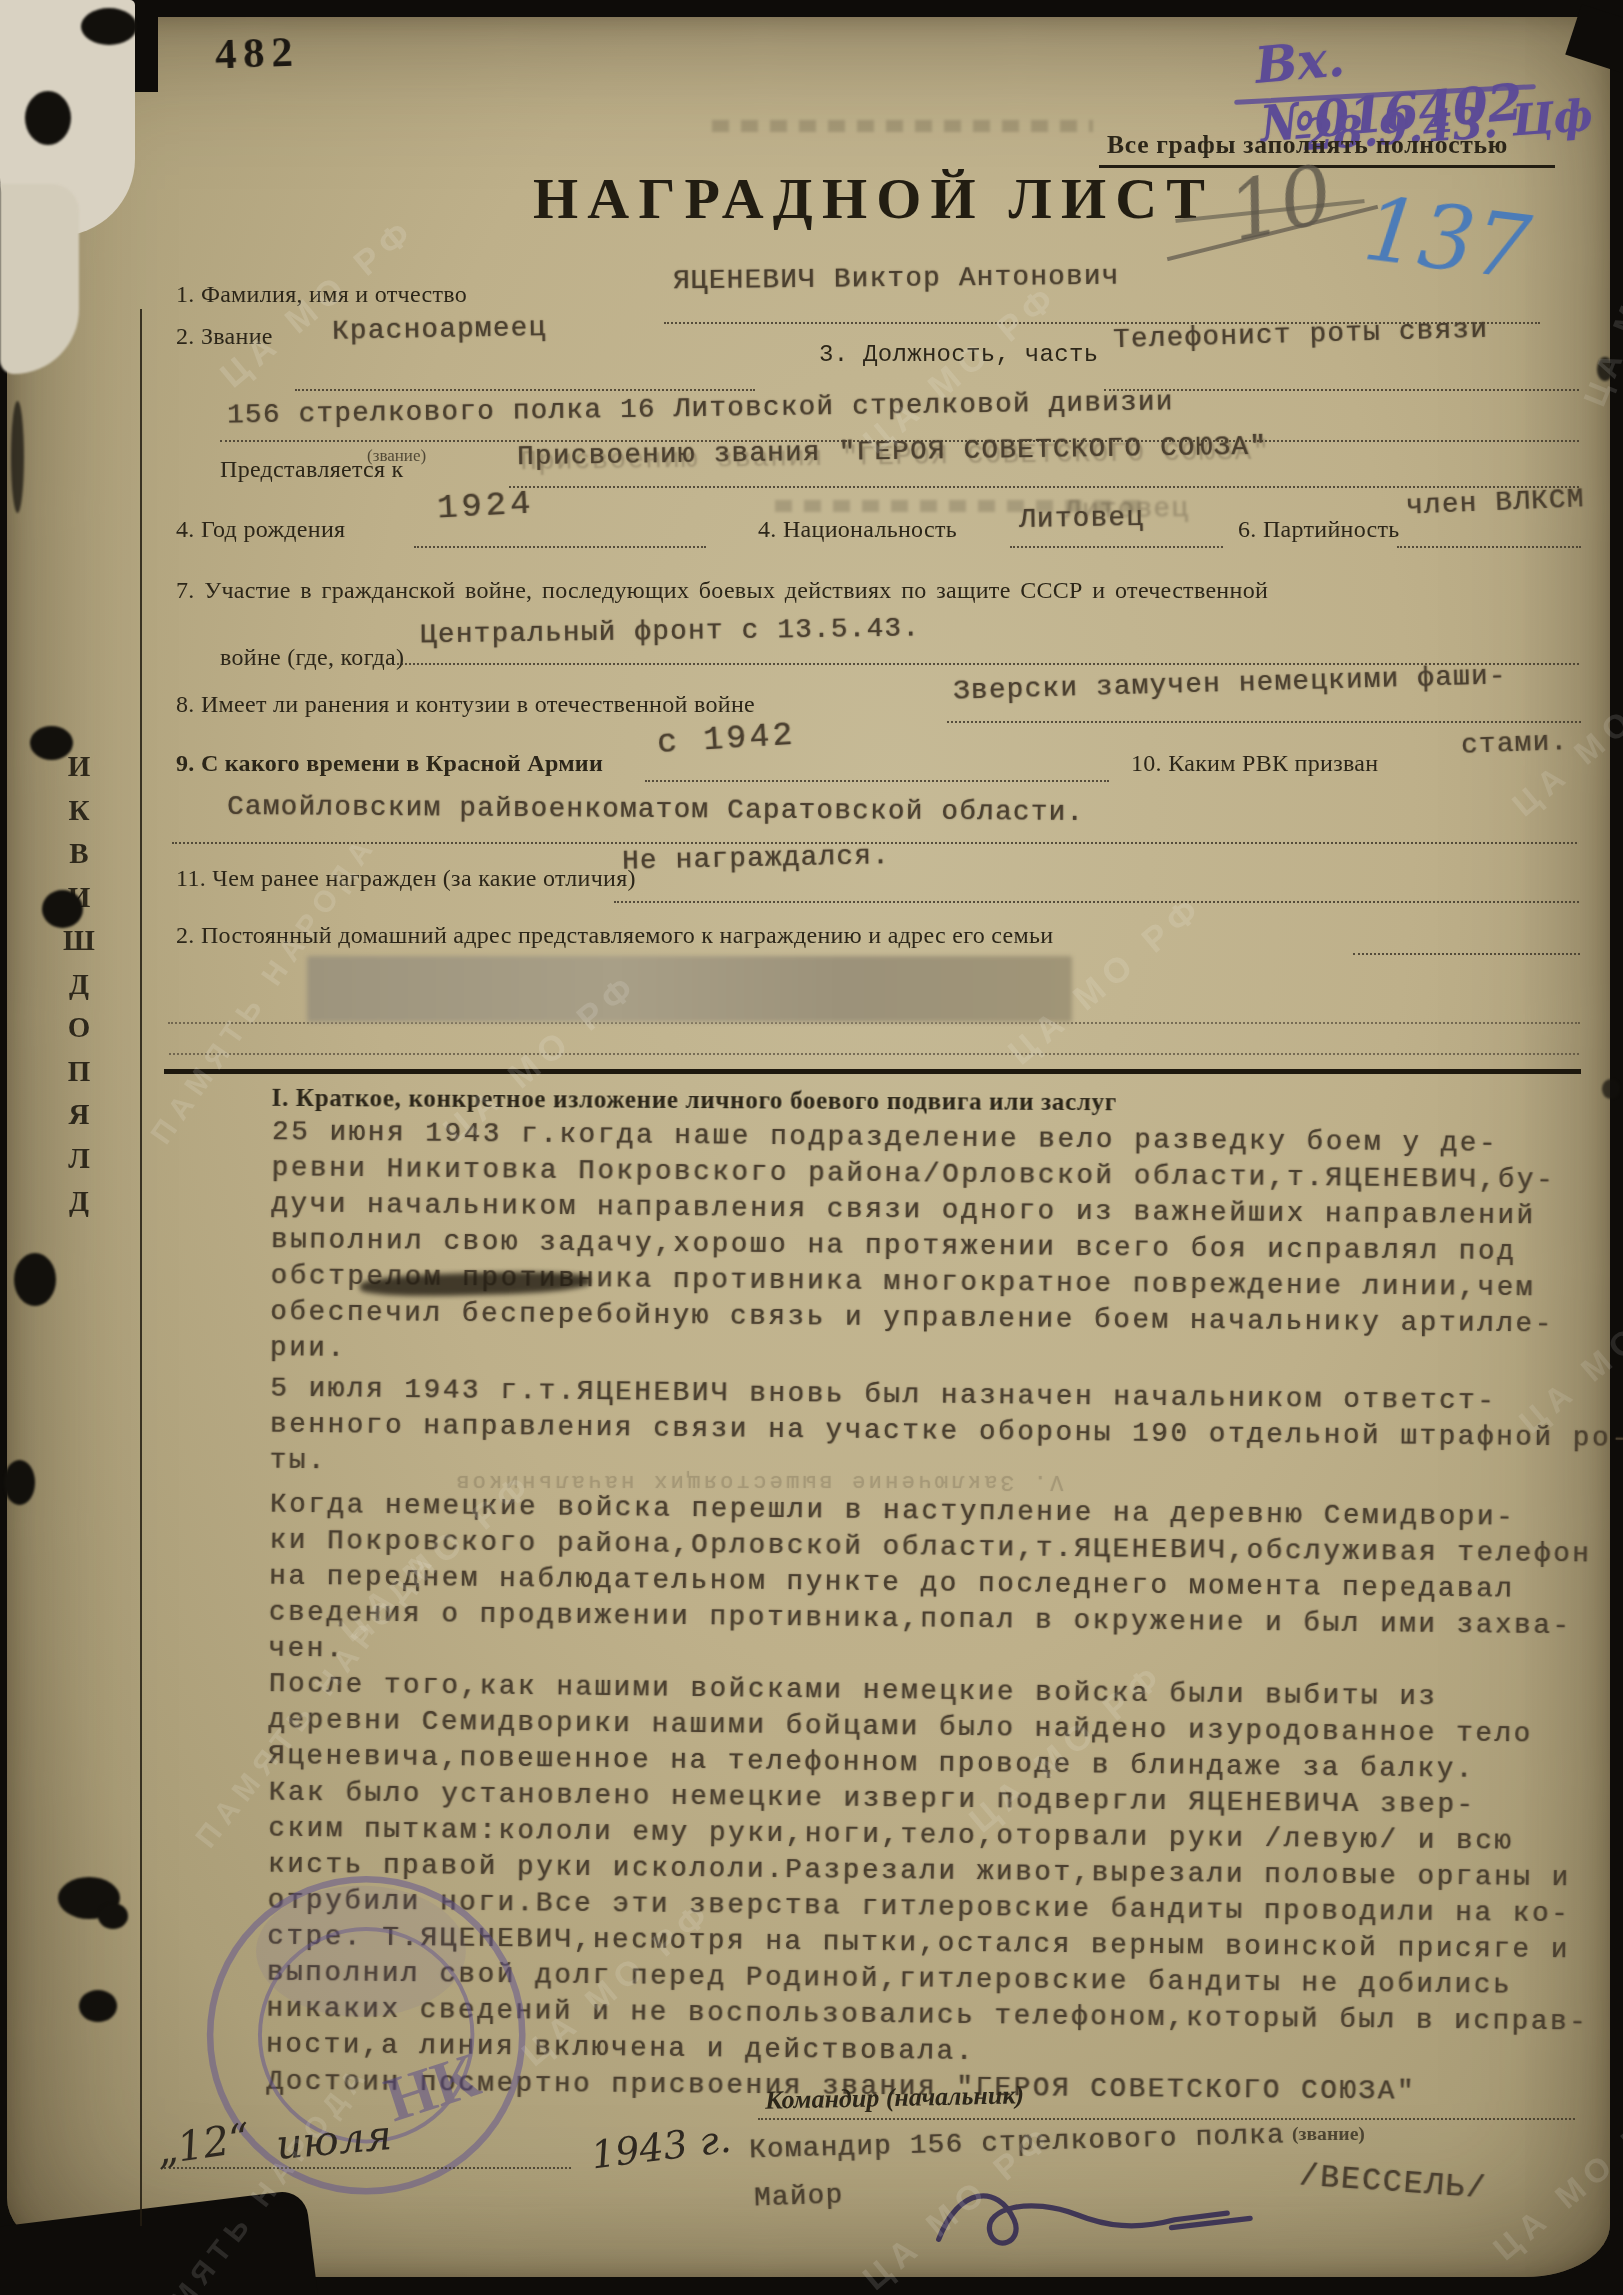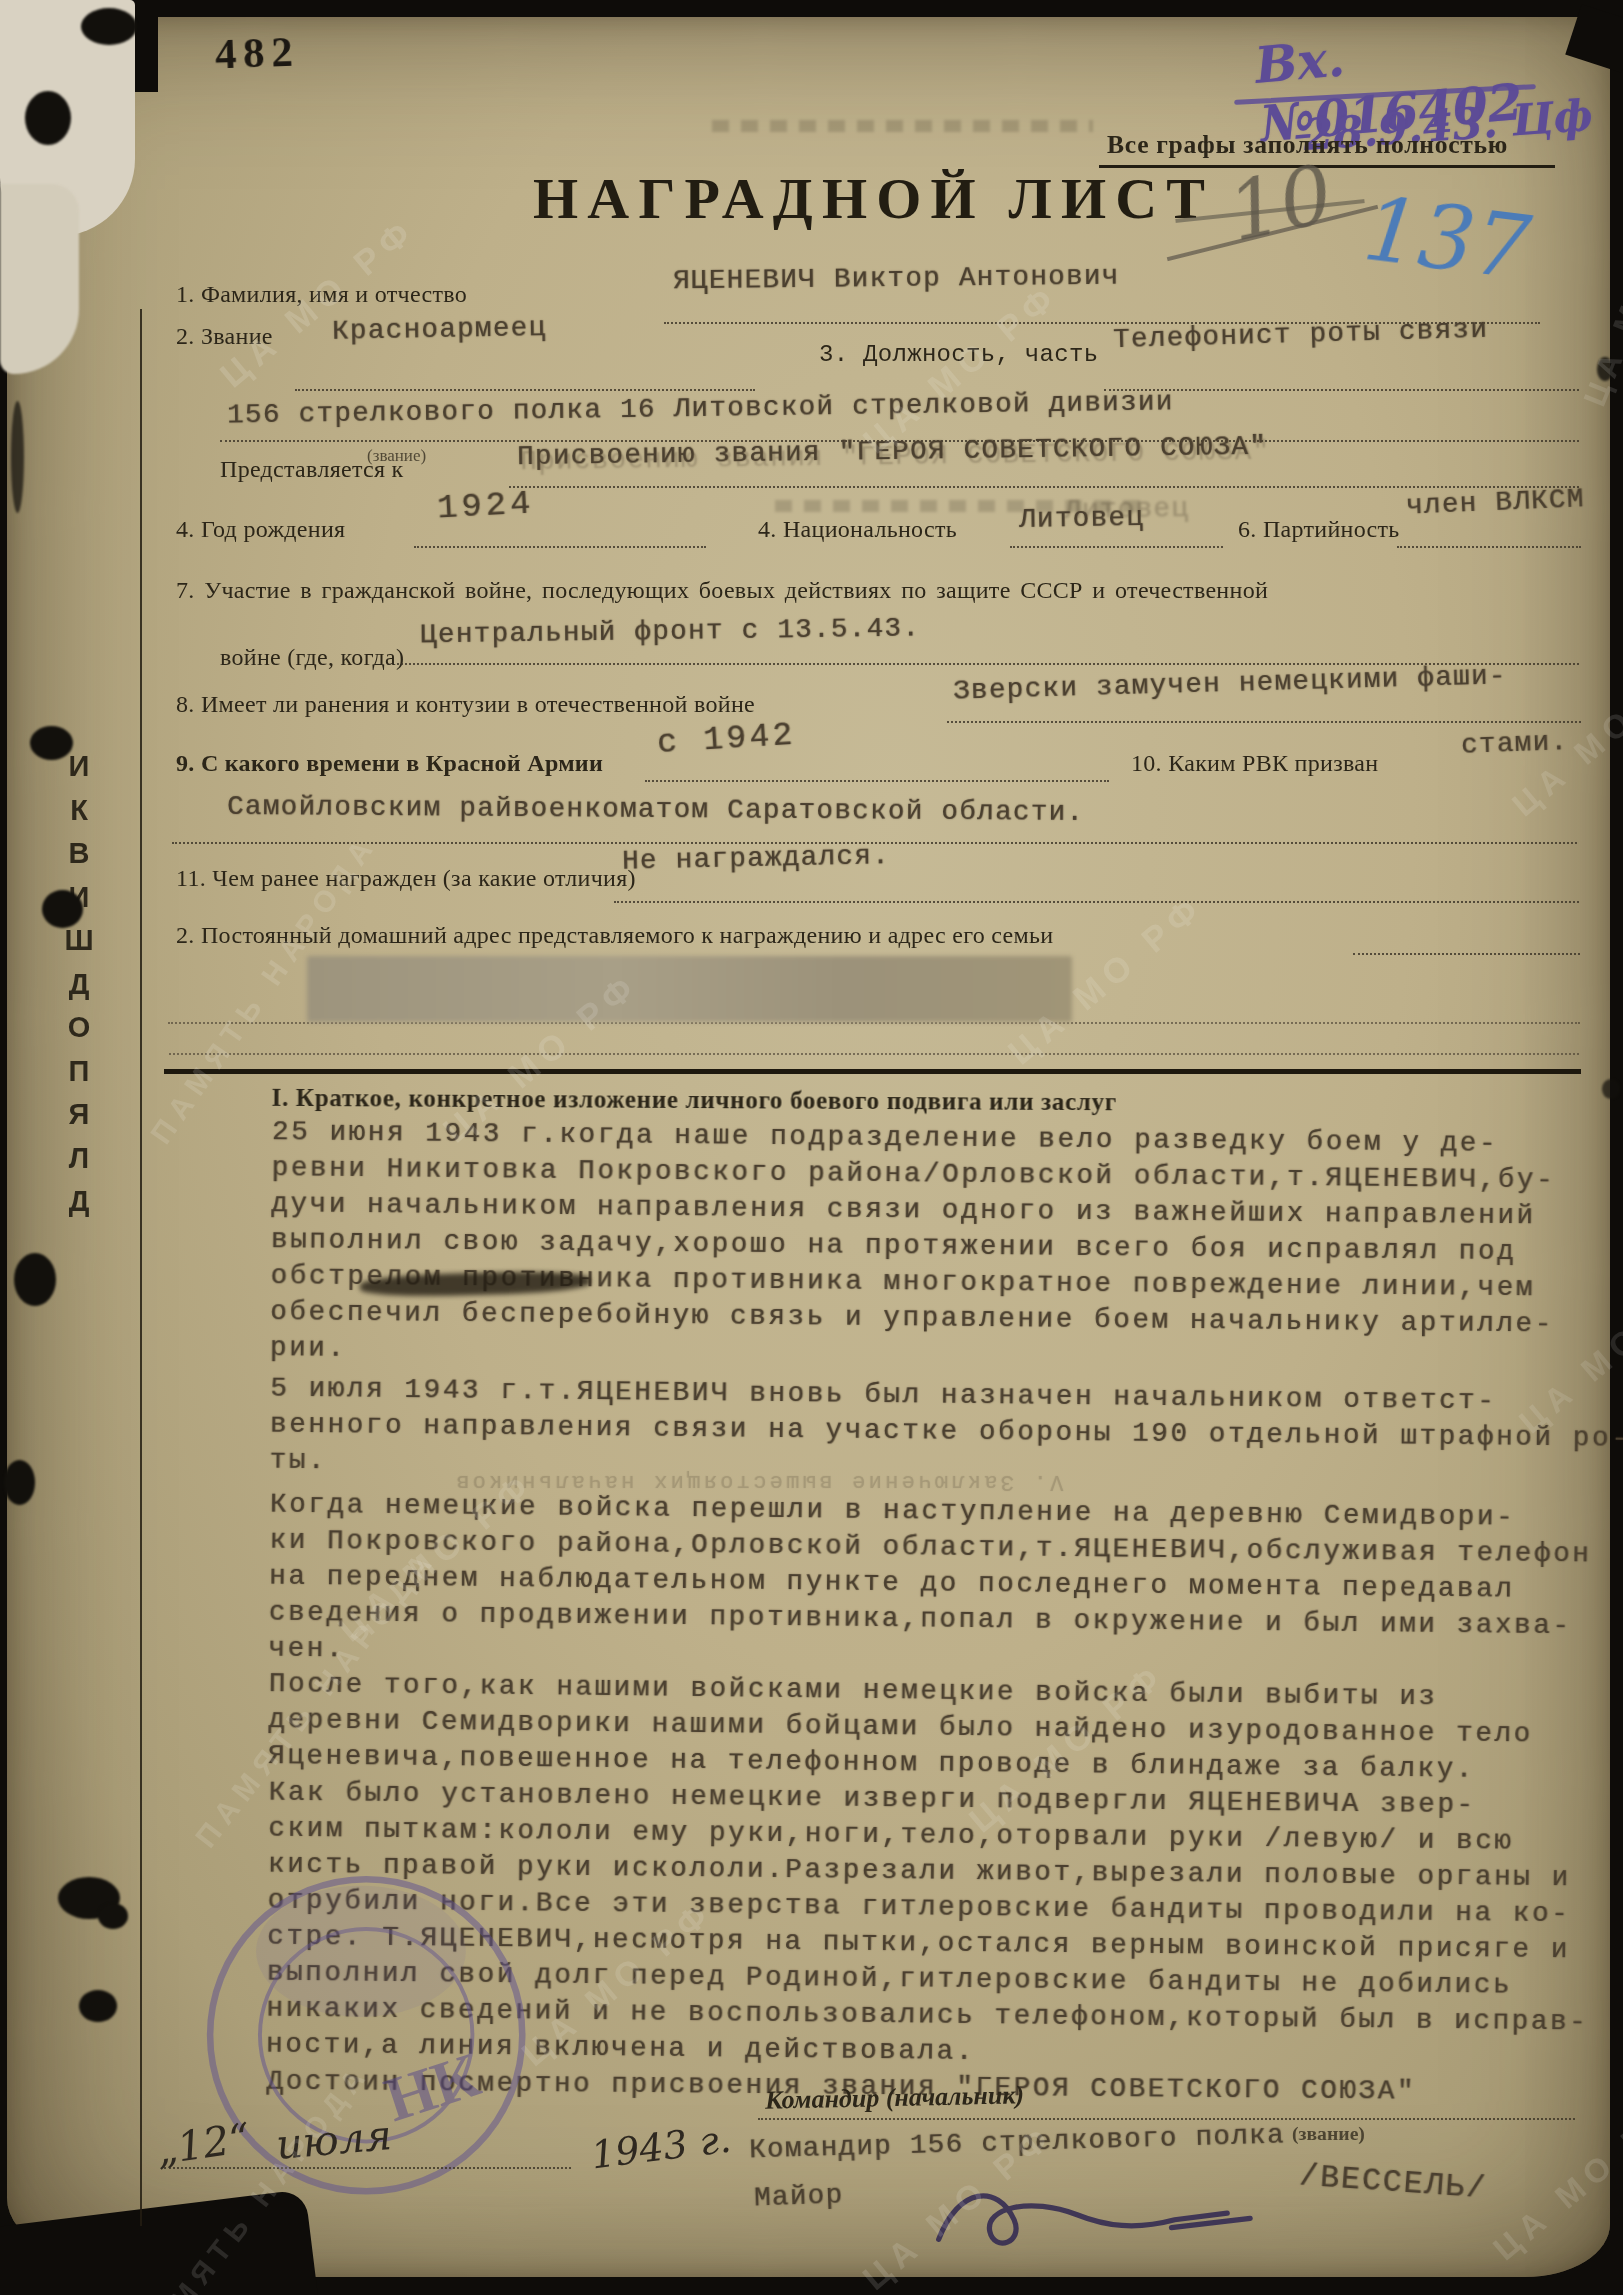--- a/index.html
+++ b/index.html
@@ -20,21 +20,21 @@
   .dotted{border-bottom:2px dotted rgba(58,50,38,.8);height:0;}
   .dotted-fine{border-bottom:2px dotted rgba(58,50,38,.55);height:0;}
   .flabel{font-size:24px;letter-spacing:0.3px;}
   .fvalue{font-size:27.6px;letter-spacing:1.3px;}
   .caption{font-size:17px;color:rgba(44,38,25,.75);margin-left:12px;}
   .ghost{text-shadow:0.7px 0 0.7px rgba(72,60,42,.55),3.3px 5.3px 2px rgba(72,60,42,.3),0 0 2px rgba(72,60,42,.3);}
   .wm{position:absolute;font-family:"Liberation Sans",sans-serif;font-weight:bold;color:#fff;
       letter-spacing:7.9px;white-space:nowrap;pointer-events:none;}
   .blot{position:absolute;background:#12100c;border-radius:50%;filter:blur(1.3px);}
   .smudge{position:absolute;background:#221c12;filter:blur(2.6px);border-radius:40%;}
-  .vnote{font-family:Liberation Sans, sans-serif;font-weight:bold;color:#241f14;
+  .vnote{font-family:Liberation Serif, serif;font-weight:bold;color:#241f14;
          width:38px;word-break:break-all;line-height:1.5;text-align:center;font-size:29px;
          filter:blur(0.3px);opacity:.92;}
   .mirror{transform:rotate(180deg);opacity:.22;filter:blur(0.7px);}
   .bleedbar{background:repeating-linear-gradient(90deg,rgba(40,33,20,.5) 0 17px,rgba(40,33,20,0) 17px 29px);
             filter:blur(1.6px);opacity:.35;height:11.8px;}
   .hr-thick{background:#1d180e;height:4.6px;filter:blur(0.3px);}
   .redact{background:linear-gradient(90deg,#9d947d,#a89f87 40%,#9c927a 70%,#a09577);
           background-color:#a0977f;filter:blur(2px);border-radius:2.6px;}
 </style>
 </head>

